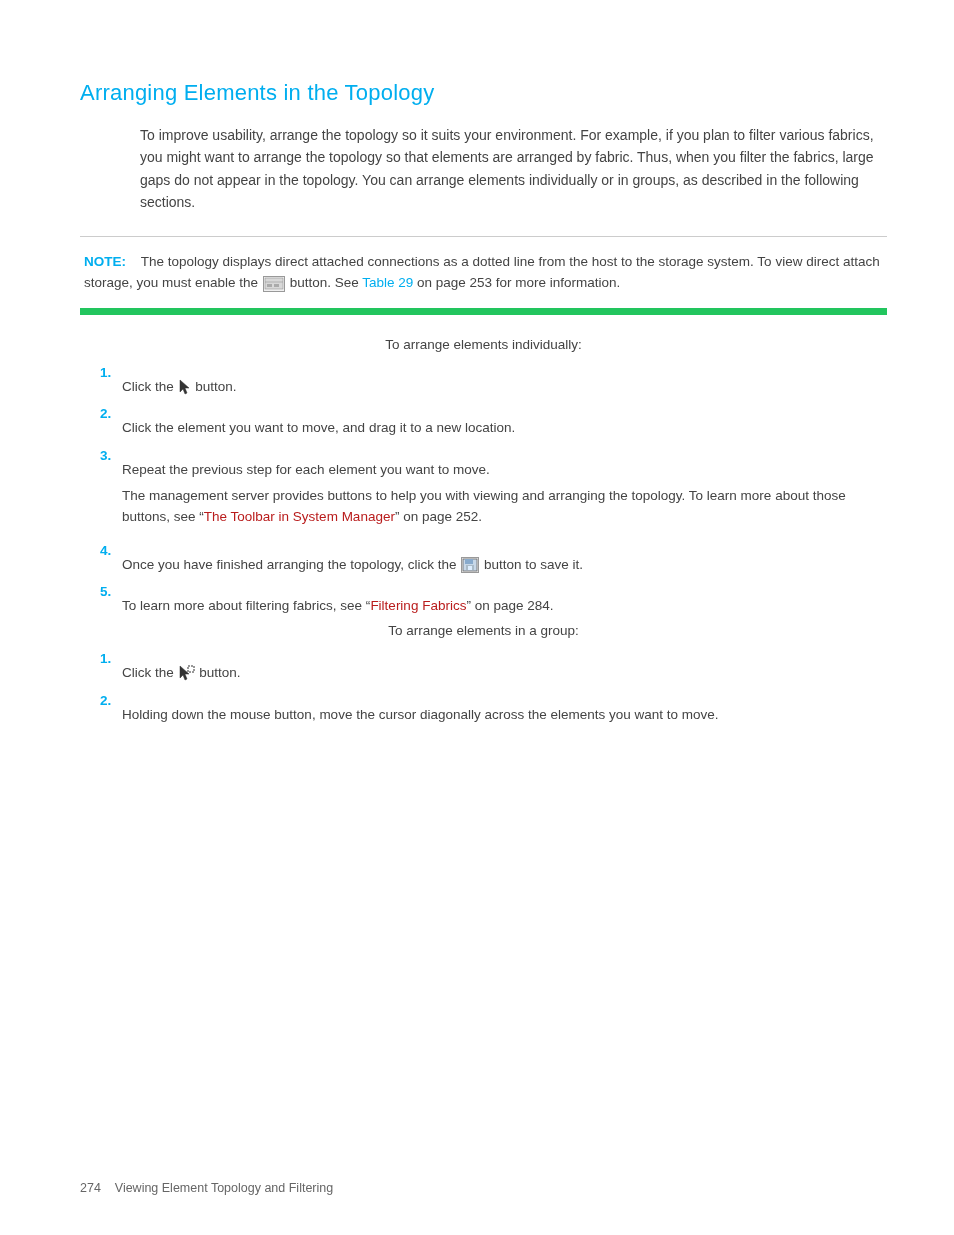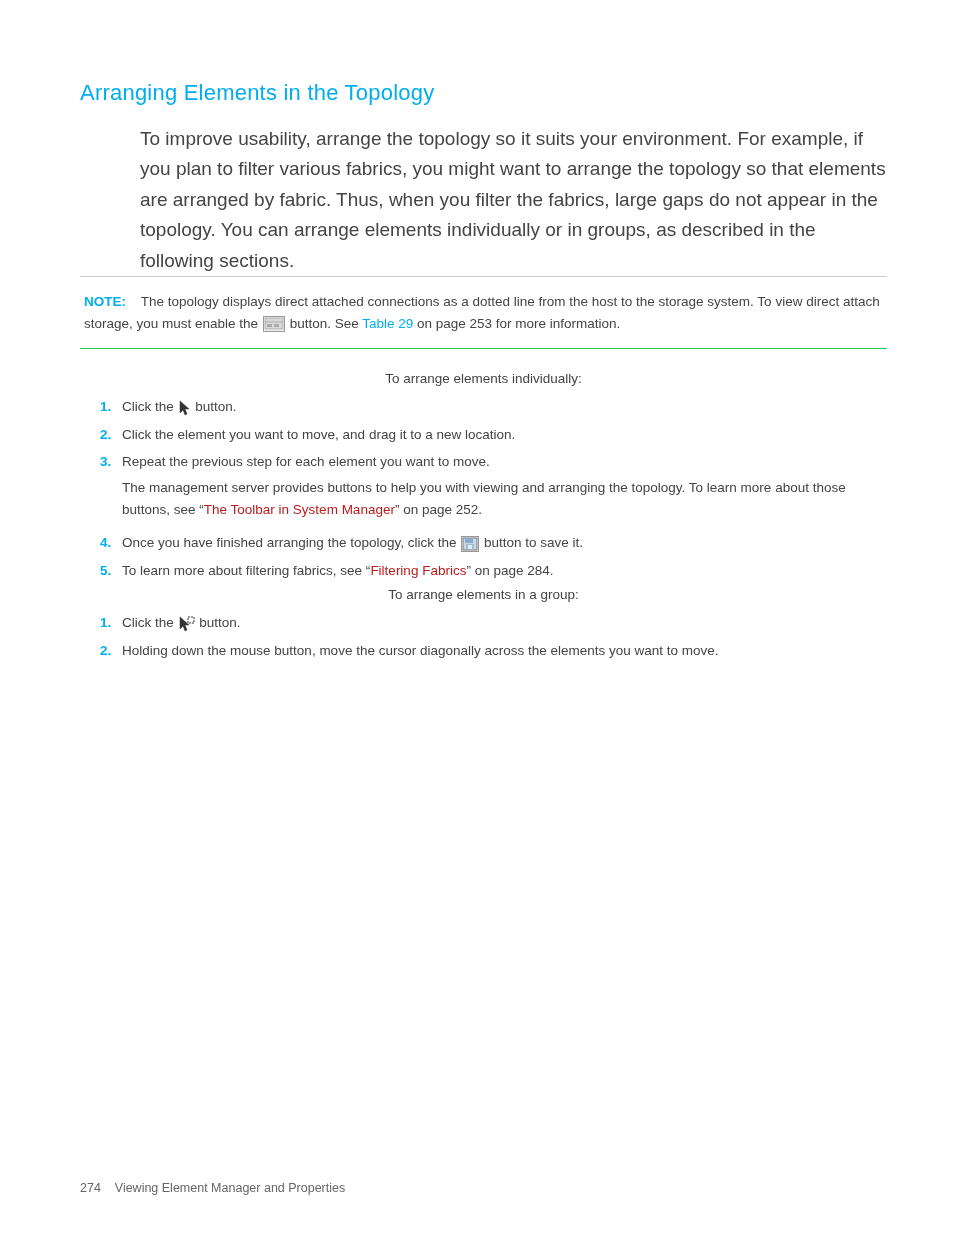--- a/index.html
+++ b/index.html
@@ -27,28 +27,29 @@
     .section-title {
       color: #00aeef;
       font-size: 22px;
       font-weight: normal;
       margin-bottom: 18px;
       letter-spacing: 0.01em;
     }
 
     .intro-text {
       color: #444444;
-      font-size: 19px;
+      font-size: 14px;
       line-height: 1.6;
       margin-left: 60px;
+      margin-bottom: 22px;
     }
 
     .note-box {
       border-top: 1px solid #cccccc;
-      border-bottom: 1px solid #22c55e;
+      border-bottom: 7px solid #22c55e;
       padding: 14px 0 14px 0;
       margin-bottom: 22px;
       margin-left: 0px;
     }
 
     .note-content {
       font-size: 13.5px;
       line-height: 1.6;
       color: #444444;
       padding-left: 4px;
@@ -91,20 +92,21 @@
     .step-number {
       color: #00aeef;
       font-weight: bold;
       font-size: 13.5px;
       min-width: 22px;
       padding-top: 0;
     }
 
     .step-content {
       flex: 1;
+      margin-top: 14px;
     }
 
     .step-content a,
     .inline-link {
       color: #b91c1c;
       text-decoration: none;
     }
 
     .sub-note {
       margin-left: 22px;
@@ -244,16 +246,16 @@
     </li>
     <li style="margin-top: 4px;">
       <span class="step-number">2.</span>
       <span class="step-content">Holding down the mouse button, move the cursor diagonally across the elements you want to move.</span>
     </li>
   </ol>
 
   <div class="page-footer">
     <span>274</span>
     &nbsp;&nbsp;
-    <span>Viewing Element Manager and Properties</span>
+    <span>Viewing Element Topology and Filtering</span>
   </div>
 
 </div>
 
 </body></html>

